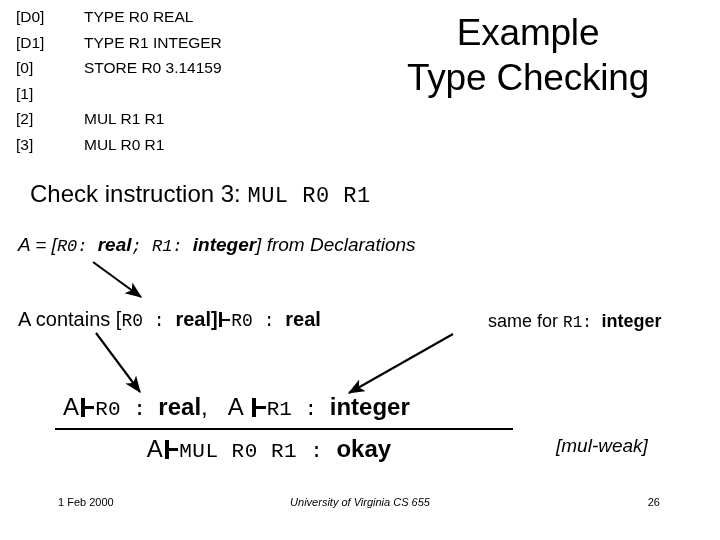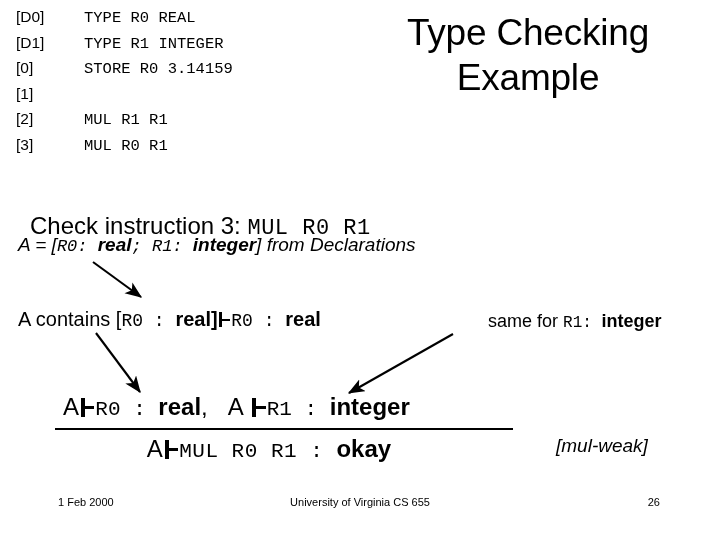--- a/index.html
+++ b/index.html
@@ -28,42 +28,41 @@
   }
   .code-row {
     display: flex;
     align-items: baseline;
     height: 25.5px;
     font-size: 15.5px;
     font-family: "Liberation Sans", sans-serif;
     white-space: pre;
   }
   .code-label { width: 68px; flex: 0 0 68px; }
-  .code-text  { flex: 1 1 auto; font-family: Liberation Mono, monospace; }
+  .code-text  { flex: 1 1 auto; }
 
   
   #title {
     position: absolute;
     left: 348px;
     top: 10px;
     width: 360px;
     text-align: center;
     font-size: 37px;
     line-height: 1.22;
     letter-spacing: -0.2px;
   }
 
   
   #check-line {
     position: absolute;
     left: 30px;
     top: 180px;
     font-size: 24px;
     white-space: nowrap;
-    margin-top: 32px;
   }
   #check-line .mono { font-size: 22px; letter-spacing: 0.5px; }
 
   
   #decl-line {
     position: absolute;
     left: 18px;
     top: 234px;
     font-size: 19px;
     white-space: nowrap;
@@ -173,21 +172,21 @@
   
   #footer {
     position: absolute;
     left: 0;
     top: 496px;
     width: 720px;
     height: 20px;
     font-size: 11px;
   }
   #footer-date   { position: absolute; left: 58px;  top: 0; }
-  #footer-center { position: absolute; left: 0; top: 0; width: 720px; text-align: center; }
+  #footer-center { position: absolute; left: 0; top: 0; width: 720px; text-align: center; font-style: italic; }
   #footer-page   { position: absolute; right: 60px; top: 0; }
 </style>
 </head>
 <body>
 
 <div id="slide">
 
   <div id="listing">
     <div class="code-row">
       <span class="code-label">[D0]</span>
@@ -208,22 +207,22 @@
       <span class="code-label">[2]</span>
       <span class="code-text">MUL R1 R1</span>
     </div>
     <div class="code-row">
       <span class="code-label">[3]</span>
       <span class="code-text">MUL R0 R1</span>
     </div>
   </div>
 
   <div id="title">
+    <div>Example</div>
     <div>Type Checking</div>
-    <div>Example</div>
   </div>
 
   <div id="check-line"><span class="sans">Check instruction 3:</span><span>&nbsp;</span><span class="mono">MUL R0 R1</span></div>
 
   <div id="decl-line"><span>A = [</span><span class="mono">R0</span><span class="mono">: </span><span class="b">real</span><span class="mono">; </span><span class="mono">R1</span><span class="mono">: </span><span class="b">integer</span><span>] from Declarations</span></div>
 
   <div id="contains-line"><span>A contains [</span><span class="mono">R0</span><span class="mono"> : </span><span class="b">real</span><span class="b">]</span><span class="turnstile"></span><span class="mono">R0</span><span class="mono"> : </span><span class="b">real</span></div>
 
   <div id="same-for"><span>same for </span><span class="mono">R1</span><span class="mono">: </span><span class="b">integer</span></div>
 

